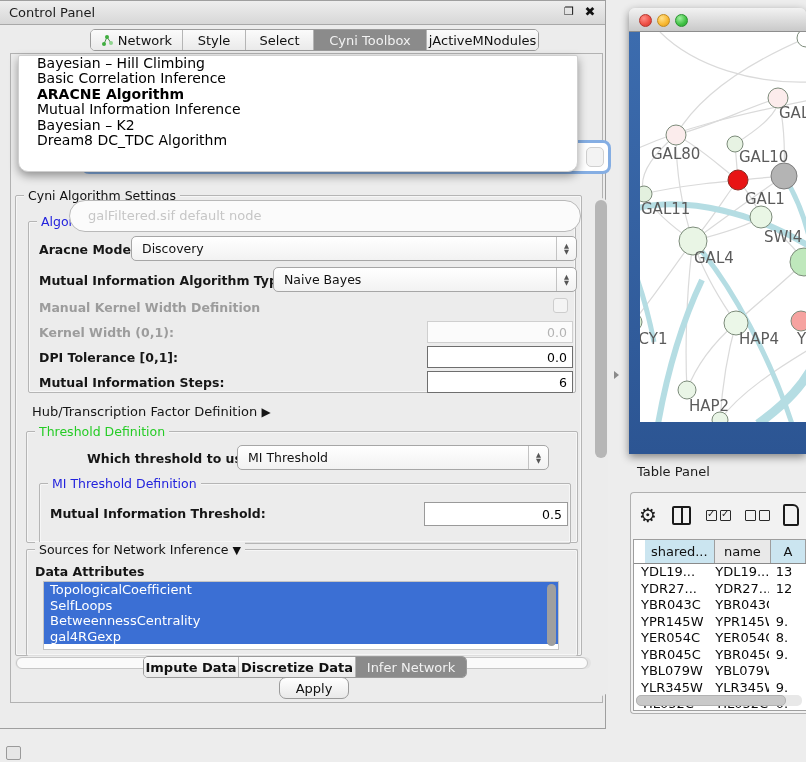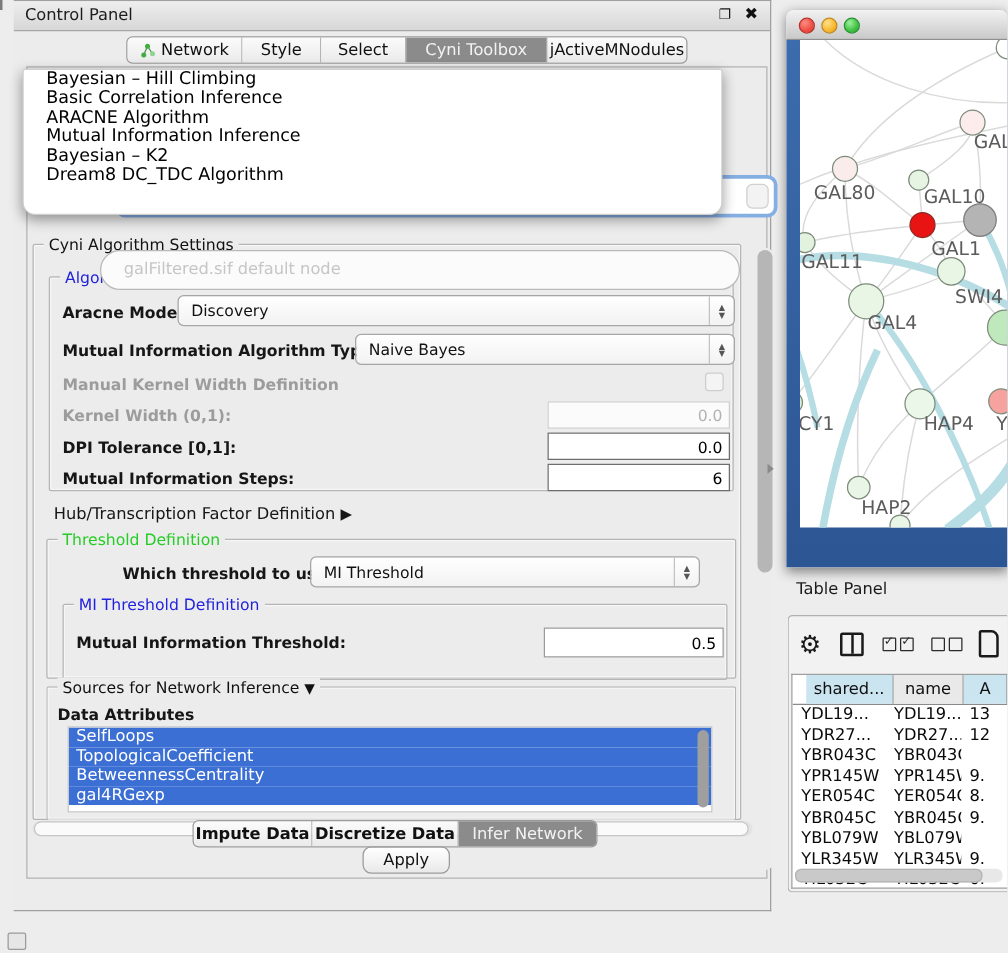--- a/index.html
+++ b/index.html
@@ -2,21 +2,21 @@
 <html><head>
 <meta charset="utf-8">
 <style>
   * { margin:0; padding:0; box-sizing:border-box; }
   html,body { width:806px; height:762px; }
   body { font-family:"DejaVu Sans","Liberation Sans",sans-serif; background:#ededed; position:relative; overflow:hidden; }
   #app { position:absolute; inset:0; width:806px; height:762px; overflow:hidden; }
 
   
   .cp-window { position:absolute; left:0; top:8; width:606px; height:729px; background:#ececec;
-               border:1px solid #9f9f9f; border-left:none;margin-left:11px; }
+               border:1px solid #9f9f9f; border-left:none; }
   .cp-titlebar { position:absolute; left:0; top:0; width:100%; height:24px;
                  background:linear-gradient(#eeeeee,#d7d7d7); border-bottom:1px solid #a8a8a8;
                  display:flex; align-items:center; }
   .cp-title { font-size:13px; color:#1c1c1c; padding-left:9px; }
   .cp-winbtns { position:absolute; right:8px; top:4px; display:flex; gap:7px; }
   .cp-winbtn { width:14px; height:14px; font-size:13px; color:#111; text-align:center; line-height:14px; cursor:default; font-weight:bold;}
 
   
   .top-tabs { position:absolute; left:90px; top:28px; height:22px; display:flex;
               border:1px solid #9b9b9b; border-radius:5px; overflow:hidden; background:#f4f4f4; }
@@ -38,21 +38,21 @@
   .behind-field { position:absolute; left:58px; top:146px; width:512px; height:32px; border-radius:16px;
                   background:#fbfbfb; border:1px solid #b9b9b9; z-index:4; font-size:13px; color:#c6c6c6;
                   line-height:30px; padding-left:18px; }
 
   
   .algo-overlay { position:absolute; left:18px; top:55px; width:560px; height:117px; background:#ffffff;
                   border:1px solid #cfcfcf; border-radius:2px 2px 10px 10px;
                   box-shadow:0 4px 10px rgba(0,0,0,0.38); z-index:50; }
   .algo-hint { text-align:center; color:#bdbdbd; font-size:14px; padding-top:5px; height:24px; }
   .algo-item { font-size:14px; color:#000; line-height:15.4px; padding-left:18px; white-space:nowrap; }
-  .algo-item.selected { font-weight:normal; }
+  .algo-item.selected { font-weight:bold; }
 
   
   .group { position:absolute; border:1px solid #b5b5b5; border-radius:2px;
            box-shadow:inset 0 0 0 1px rgba(255,255,255,0.55); }
   .group-title { position:absolute; top:-8px; left:8px; background:#ececec; padding:0 4px;
                  font-size:12.5px; color:#111; white-space:nowrap; }
   .group-title.blue { color:#2222dd; }
   .group-title.green { color:#26cc26; }
 
   .lbl { position:absolute; font-size:12.5px; font-weight:bold; color:#161616; white-space:nowrap; }
@@ -254,22 +254,22 @@
         </div>
 
         <div class="group" style="left:10px; top:353px; width:552px; height:107px; border-bottom:none;">
           <span class="group-title">
             <span>Sources for Network Inference</span>
             <span style="font-size:11px;"> ▼</span>
           </span>
           <span class="lbl" style="left:8px; top:14px;">Data Attributes</span>
           <div class="attr-list" style="left:16px; top:31px; width:516px; height:69px;">
 
-          <div class="attr-item">SelfLoops</div>
-              <div class="attr-item">TopologicalCoefficient</div>
+          <div class="attr-item">TopologicalCoefficient</div>
+              <div class="attr-item">SelfLoops</div>
               <div class="attr-item">BetweennessCentrality</div>
               <div class="attr-item">gal4RGexp</div>
               <div class="attr-scroll"></div>
             </div>
         </div>
       </div>
 
       <div class="vscroll" style="top:144px; height:498px;">
         <span class="thumb"></span>
       </div>

